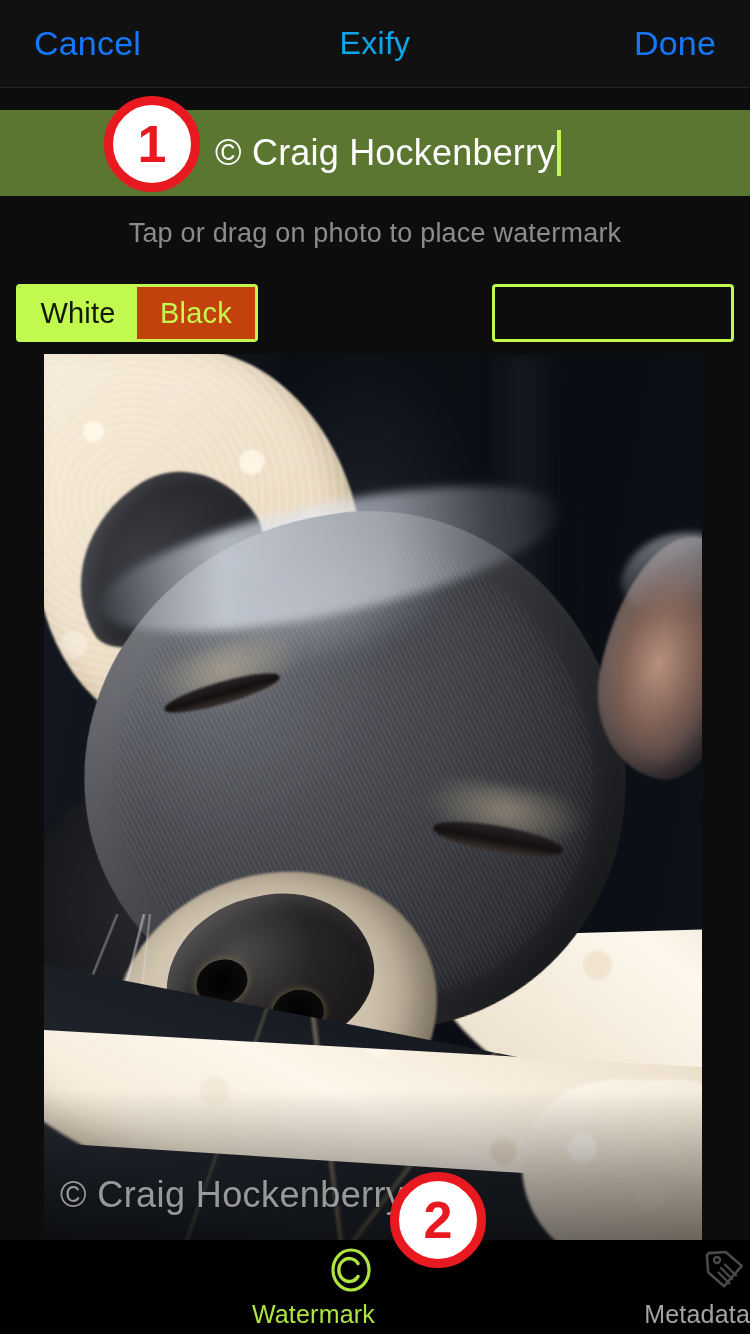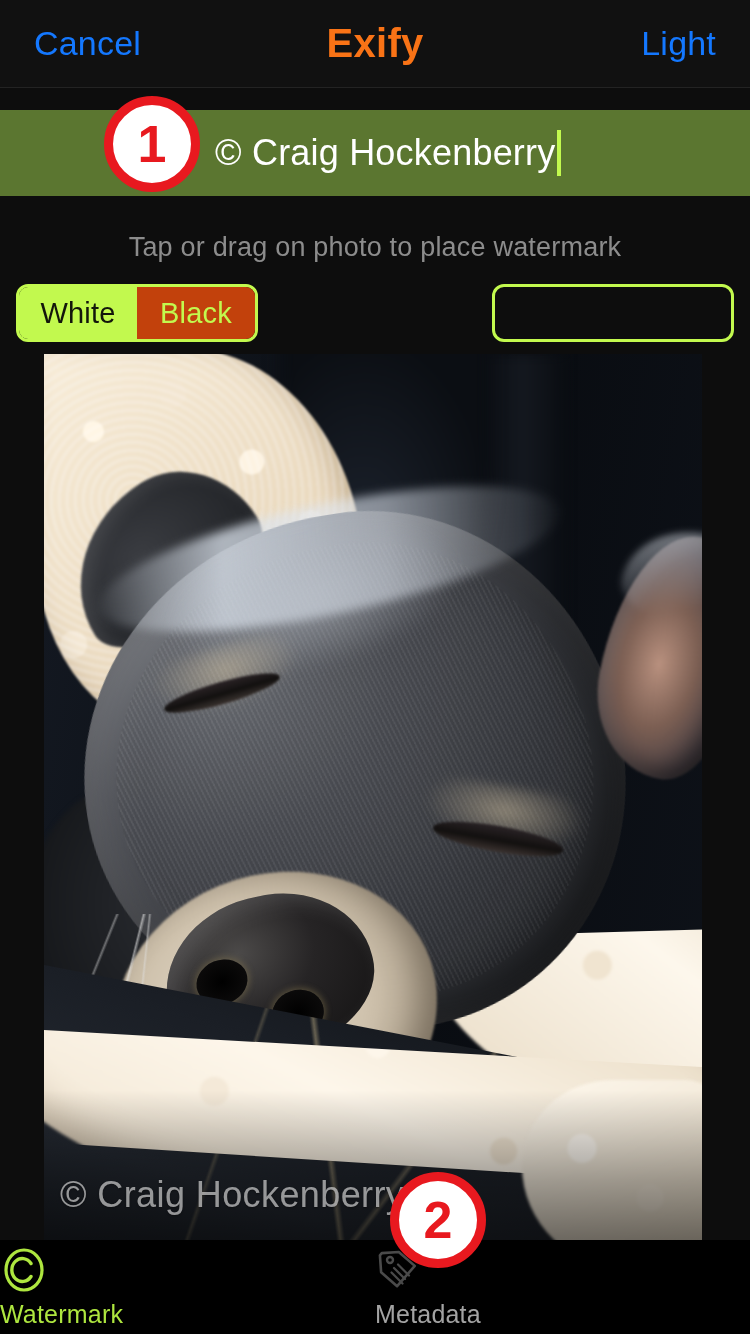--- a/index.html
+++ b/index.html
@@ -24,23 +24,23 @@
     display:flex; align-items:center; justify-content:space-between;
     padding:0 34px;
   }
   .nav-btn {
     font-size:34px;
     color:#1478ff;
     letter-spacing:0.2px;
     white-space:nowrap;
   }
   .nav-title {
-    font-size:40px;
-    font-weight:bold;
-    color:#f97316;
+    font-size:32px;
+    font-weight:normal;
+    color:#0ea5e9;
     letter-spacing:0.3px;
     position:absolute;
     left:0; right:0; top:0; bottom:0;
     display:flex; align-items:center; justify-content:center;
     pointer-events:none;
   }
 
   
   .wm-bar {
     position:absolute; left:0; top:110px;
@@ -58,34 +58,34 @@
   }
   .wm-caret {
     display:inline-block;
     width:4px; height:46px;
     background:#c2f94e;
     margin-left:2px;
   }
 
   
   .hint {
-    position:absolute; left:0; top:232px;
+    position:absolute; left:0; top:218px;
     width:750px;
     text-align:center;
     font-size:27px;
     color:#8c8c8c;
     letter-spacing:0.2px;
   }
 
   
   .seg {
     position:absolute; top:284px;
     height:58px;
     border:3px solid #c2f94e;
-    border-radius:12px;
+    border-radius:4px;
     display:flex;
     overflow:hidden;
     background:#0d0d0d;
   }
   .seg-left  { left:16px;  width:242px; }
   .seg-right { left:492px; width:242px; }
   .seg-item {
     flex:1;
     display:flex; align-items:center; justify-content:center;
     font-size:29px;
@@ -380,21 +380,21 @@
   
   .tabbar {
     position:absolute; left:0; bottom:0;
     width:750px; height:94px;
     background:#000000;
     display:flex;
   }
   .tab {
     flex:1;
     display:flex; flex-direction:column;
-    align-items:flex-start; justify-content:center;
+    align-items:flex-end; justify-content:center;
     gap:6px;
   }
   .tab-label { font-size:25px; letter-spacing:0.2px; }
   .tab-active .tab-label { color:#aee63f; }
   .tab-inactive .tab-label { color:#a3a3a3; }
   .tab-icon { width:48px; height:48px; display:block; }
 
   
   .badge {
     position:absolute;
@@ -411,21 +411,21 @@
   .badge-2 { left:390px; top:1172px; width:96px; height:96px; }
 </style>
 </head>
 <body>
 
 <div id="app">
 
   <div class="navbar">
     <div class="nav-btn">Cancel</div>
     <div class="nav-title">Exify</div>
-    <div class="nav-btn">Light</div>
+    <div class="nav-btn">Done</div>
   </div>
 
   <div class="wm-bar">
     <div class="wm-field">
       <span>© Craig Hockenberry</span>
       <span class="wm-caret"></span>
     </div>
   </div>
 
   <div class="hint">Tap or drag on photo to place watermark</div>

